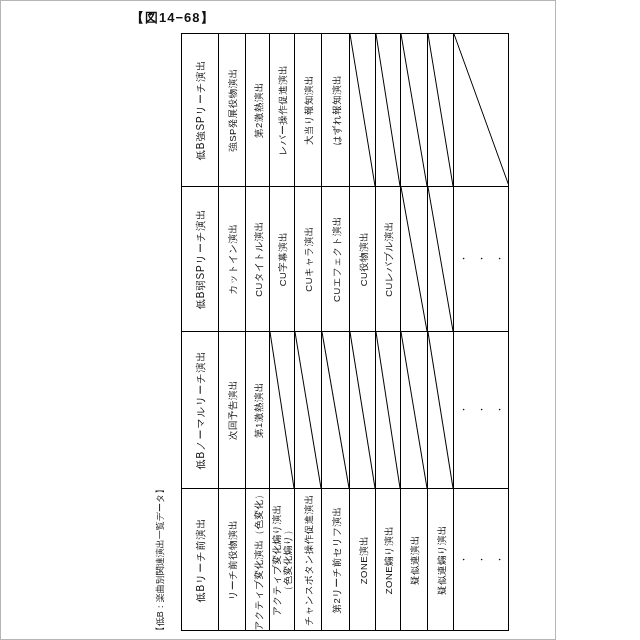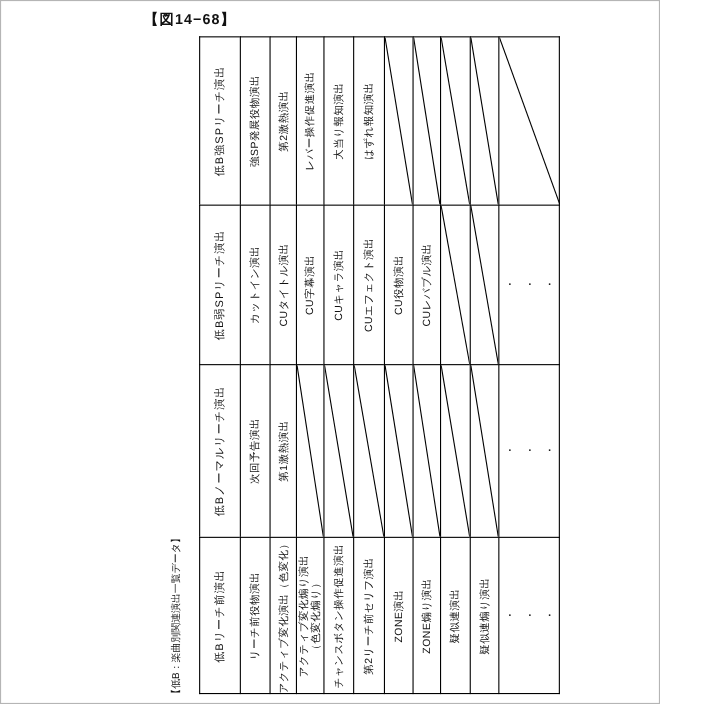--- a/index.html
+++ b/index.html
@@ -1,17 +1,17 @@
 <!DOCTYPE html>
 <html><head>
 <meta charset="utf-8">
 <style>
   html,body{margin:0;padding:0;background:#fff;}
   .page{
-    position:relative;width:600px;height:640px;background:#fff;
+    position:relative;width:556px;height:640px;background:#fff;
     border:1px solid #b5b5b5;box-sizing:border-box;
     font-family:"Liberation Sans","DejaVu Sans",sans-serif;color:#111;
   }
   .fig-title{
     position:absolute;left:130px;top:8px;
     font-size:13px;font-weight:600;letter-spacing:1px;
   }
   .table-frame{
     position:absolute;left:180px;top:32px;width:328px;height:598px;
     border-right:1px solid #000;border-bottom:1px solid #000;box-sizing:border-box;

